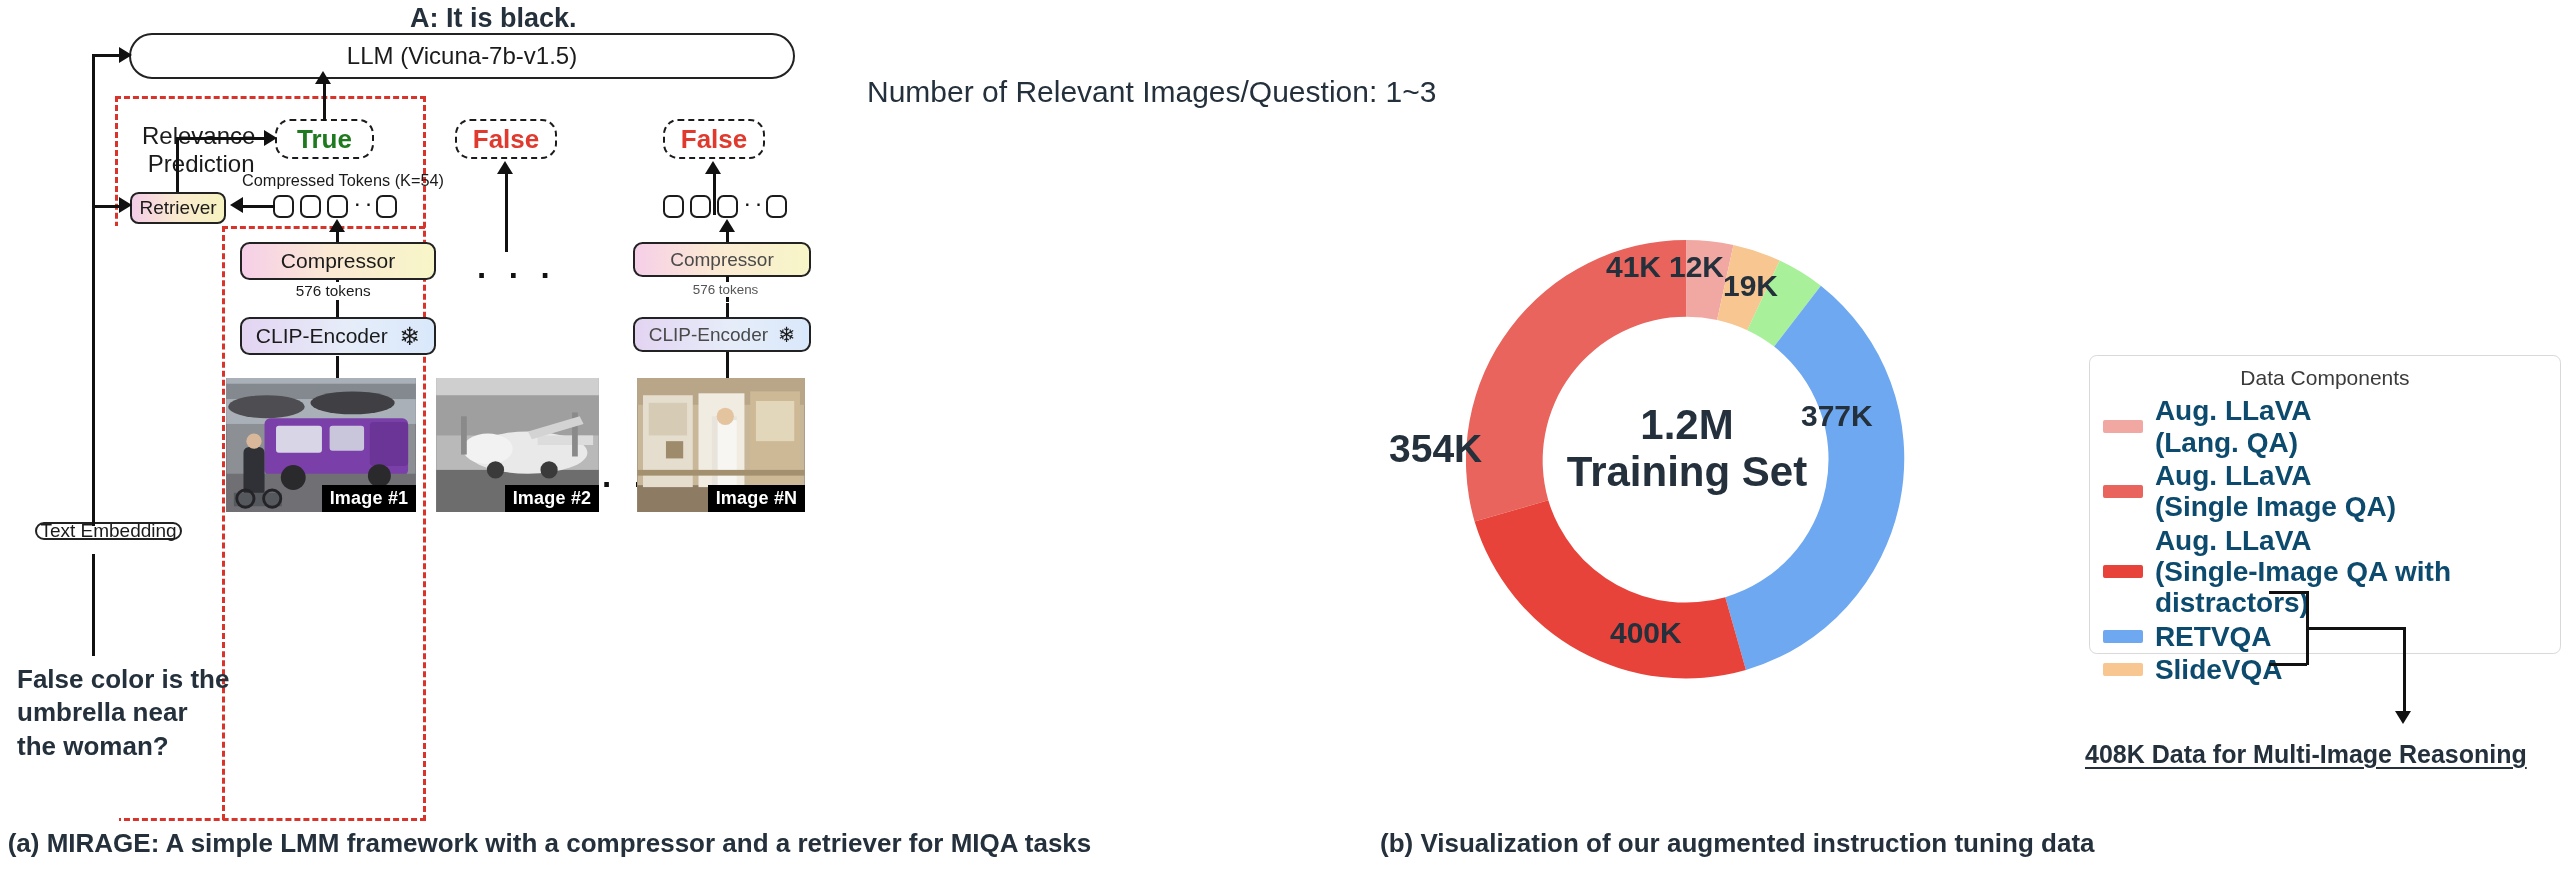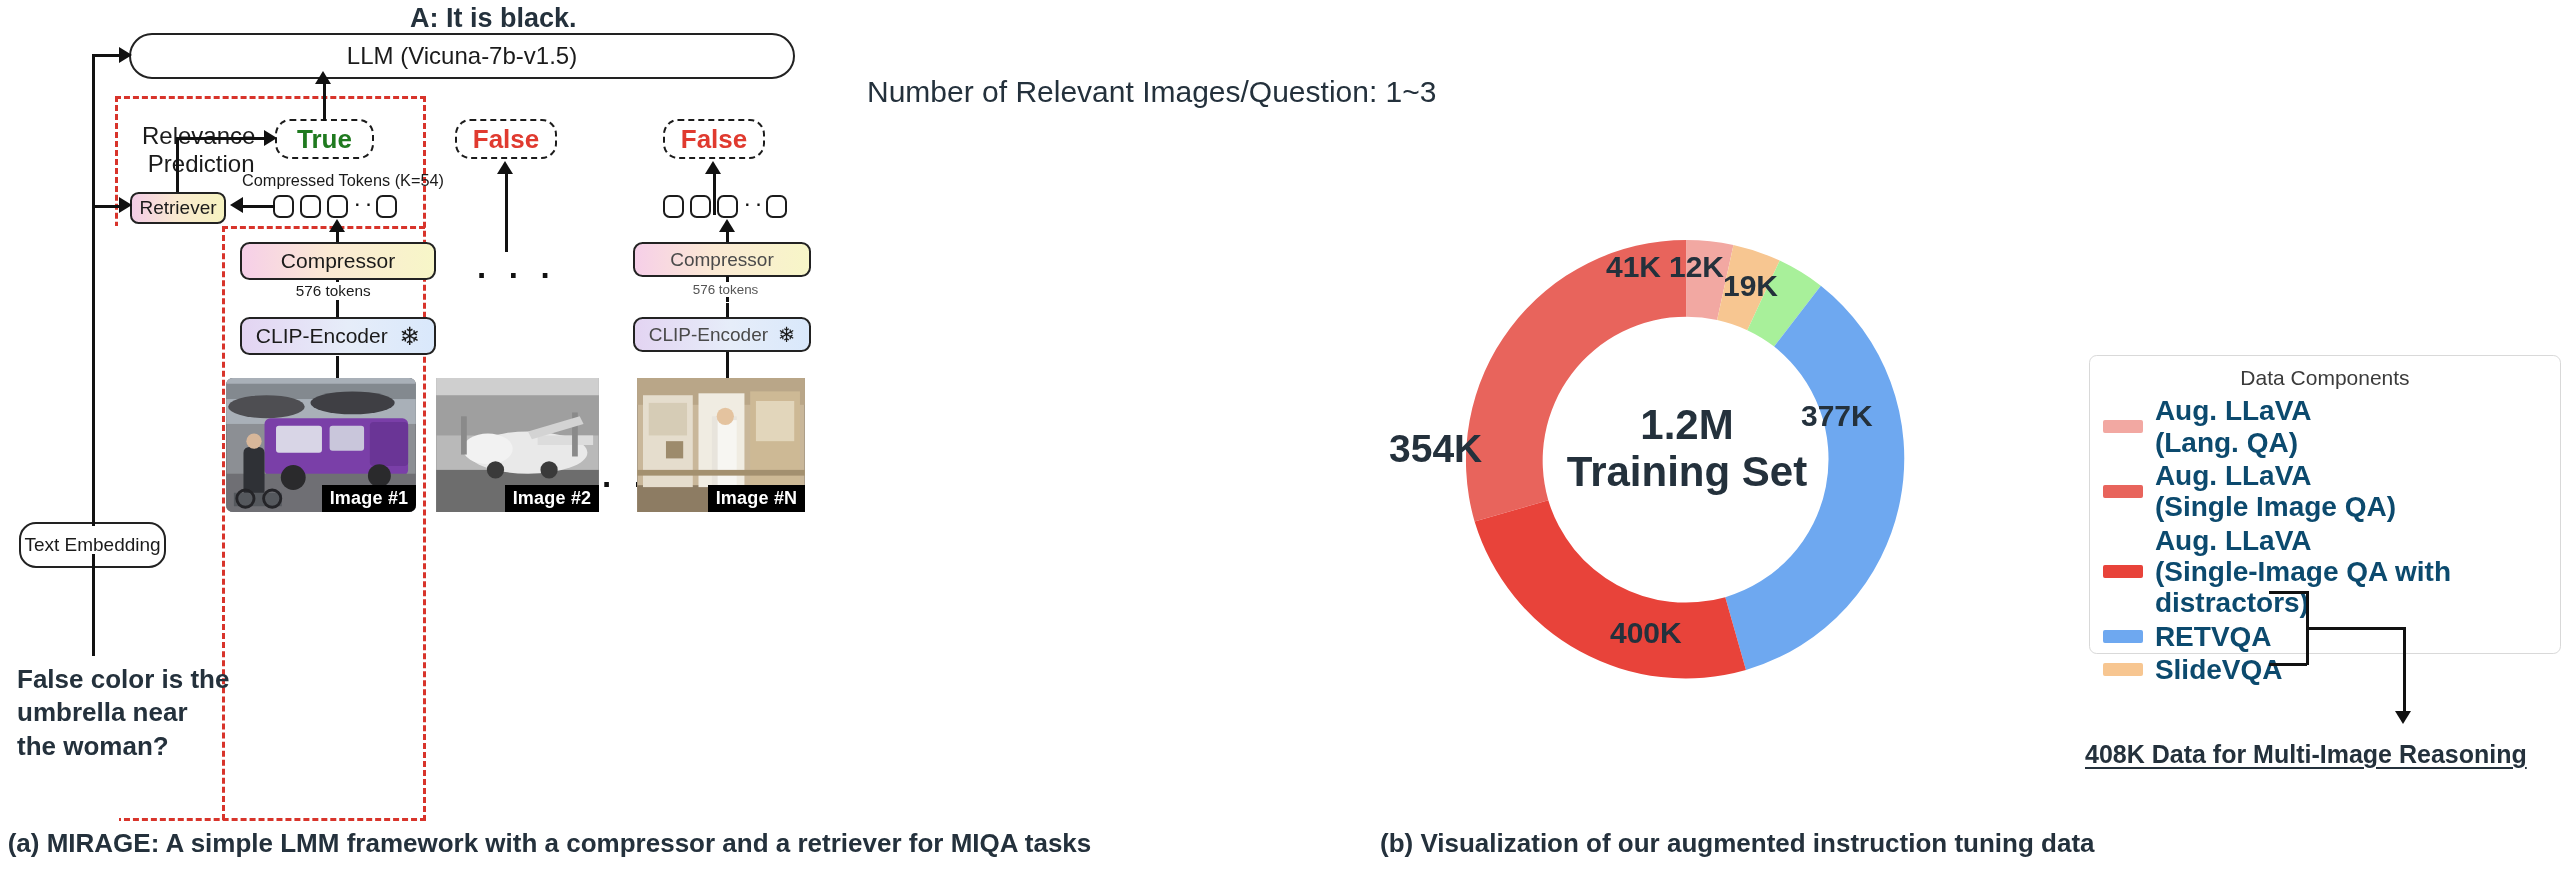--- a/index.html
+++ b/index.html
@@ -136,21 +136,21 @@
   <div class="line vline" style="left:726px;top:228px;height:17px;"></div>
   <div class="arrow-up" style="left:719px;top:219px;"></div>
 
   <div class="rbox grad-pink-yellow-sm" style="left:130px;top:192px;width:96px;height:32px;border-radius:8.6px;border-width:2.4px;">
     <span style="font-size:19px;">Retriever</span>
   </div>
 
   <div class="line hline" style="left:92px;top:205px;width:35px;"></div>
   <div class="arrow-right" style="left:119px;top:197px;"></div>
 
-  <div class="rbox" style="left:19px;top:522px;width:147px;height:46px;border-width:2.4px;border-radius:17px;">
+  <div class="rbox" style="left:35px;top:522px;width:147px;height:18px;border-width:2.4px;border-radius:17px;">
     <span style="font-size:19px;">Text Embedding</span>
   </div>
 
   <div class="line vline" style="left:92px;top:56px;height:470px;"></div>
   <div class="line vline" style="left:92px;top:554px;height:102px;"></div>
   <div class="line hline" style="left:92px;top:54px;width:29px;"></div>
   <div class="arrow-right" style="left:119px;top:47px;"></div>
 
   <div class="lbl hdr" style="left:17px;top:663px;font-size:26px;line-height:1.28;">
     <div>False color is the</div>
@@ -163,21 +163,21 @@
   </div>
   <div class="line vline" style="left:336px;top:280px;height:28px;"></div>
   <div class="lbl" style="left:292px;top:282px;font-size:15.3px;background:#fff;padding:0 3.8px;">576 tokens</div>
   <div class="line vline" style="left:336px;top:303px;height:15.3px;"></div>
   <div class="rbox grad-purple-blue" style="left:240px;top:317px;width:196px;height:38px;border-radius:9.6px;border-width:2.4px;">
     <span style="font-size:21px;">CLIP-Encoder</span>
     <span class="snow" style="margin-left:11.5px;">❄</span>
   </div>
   <div class="line vline" style="left:336px;top:356px;height:23px;"></div>
 
-  <div class="photo" style="left:226px;top:378px;width:190px;height:134px;border-radius:7px;">
+  <div class="photo" style="left:226px;top:378px;width:190px;height:134px;">
     <svg width="190" height="134" viewBox="0 0 198 140">
       <rect width="198" height="140" fill="#8c8f94"></rect>
       <rect x="0" y="0" width="198" height="48" fill="#a9b0b8"></rect>
       <rect x="0" y="6" width="198" height="16" fill="#5d6166" opacity="0.5"></rect>
       <ellipse cx="42" cy="30" rx="40" ry="12" fill="#4e4e52"></ellipse>
       <ellipse cx="132" cy="26" rx="44" ry="12" fill="#3f3f44"></ellipse>
       <rect x="40" y="42" width="150" height="60" rx="6" fill="#7a3fa8"></rect>
       <rect x="52" y="50" width="48" height="28" rx="3" fill="#d8d5e6"></rect>
       <rect x="108" y="50" width="36" height="26" rx="3" fill="#c9c6db"></rect>
       <rect x="150" y="46" width="40" height="46" rx="4" fill="#6a3596"></rect>

